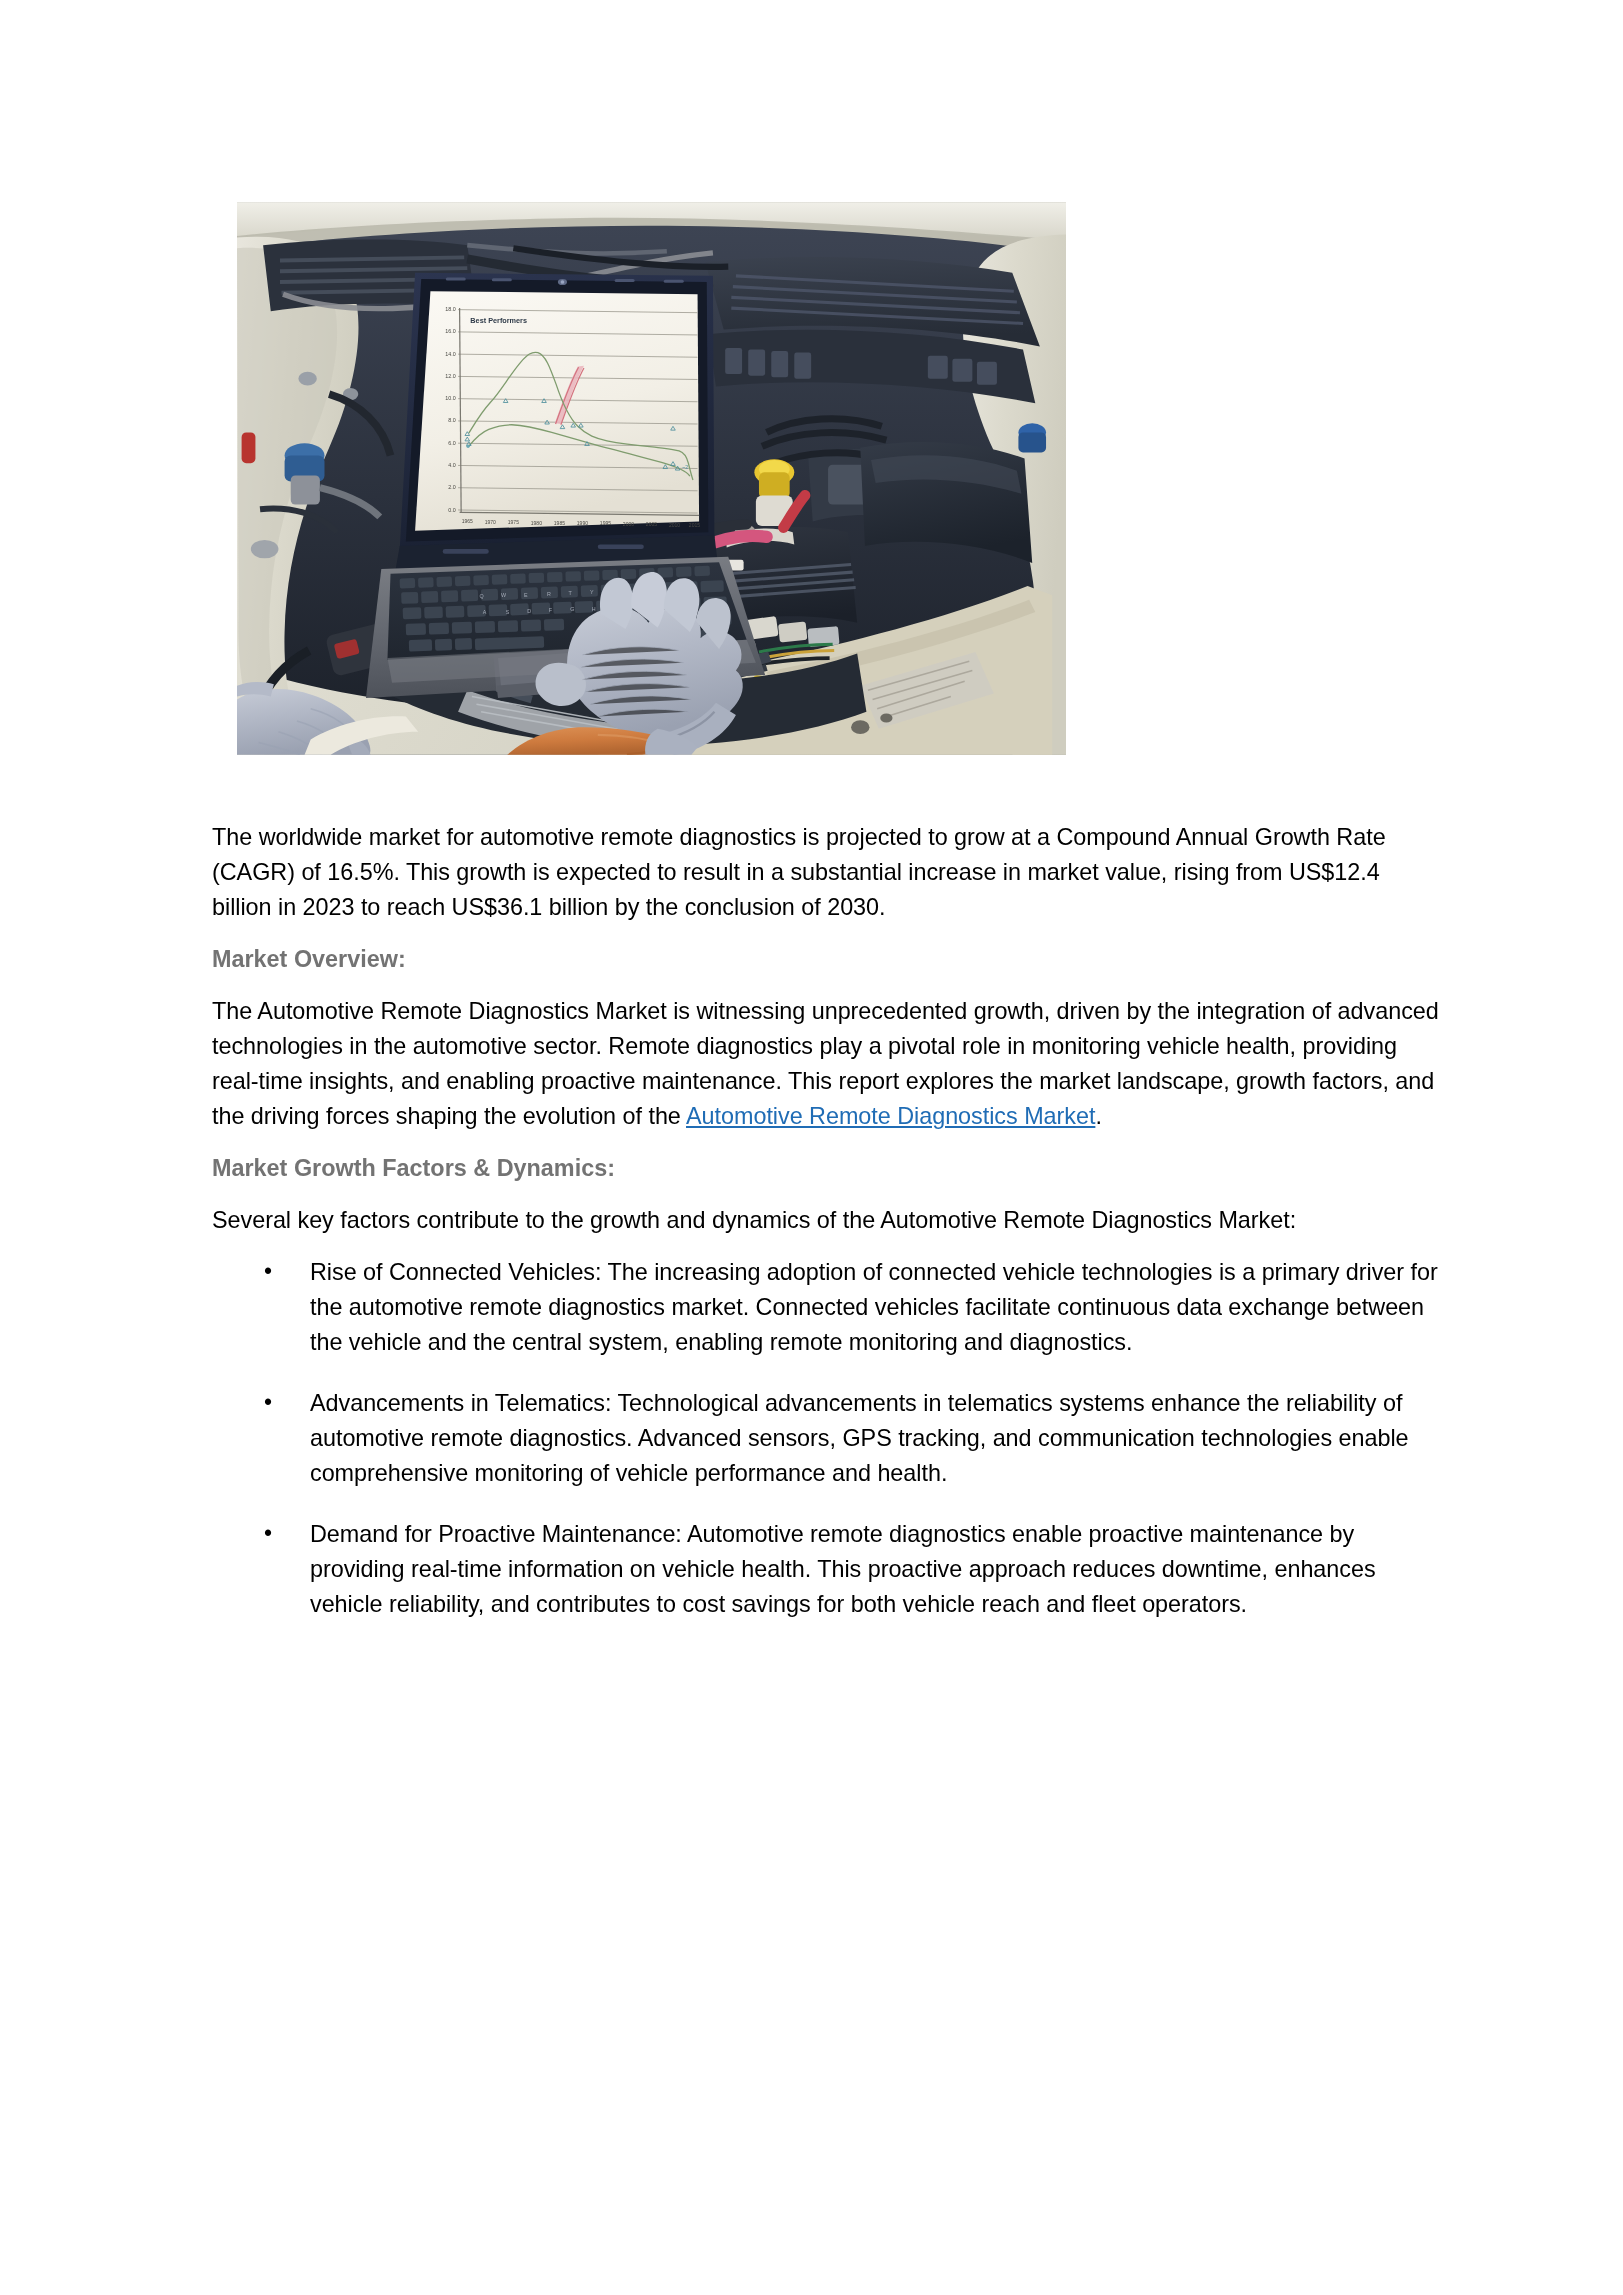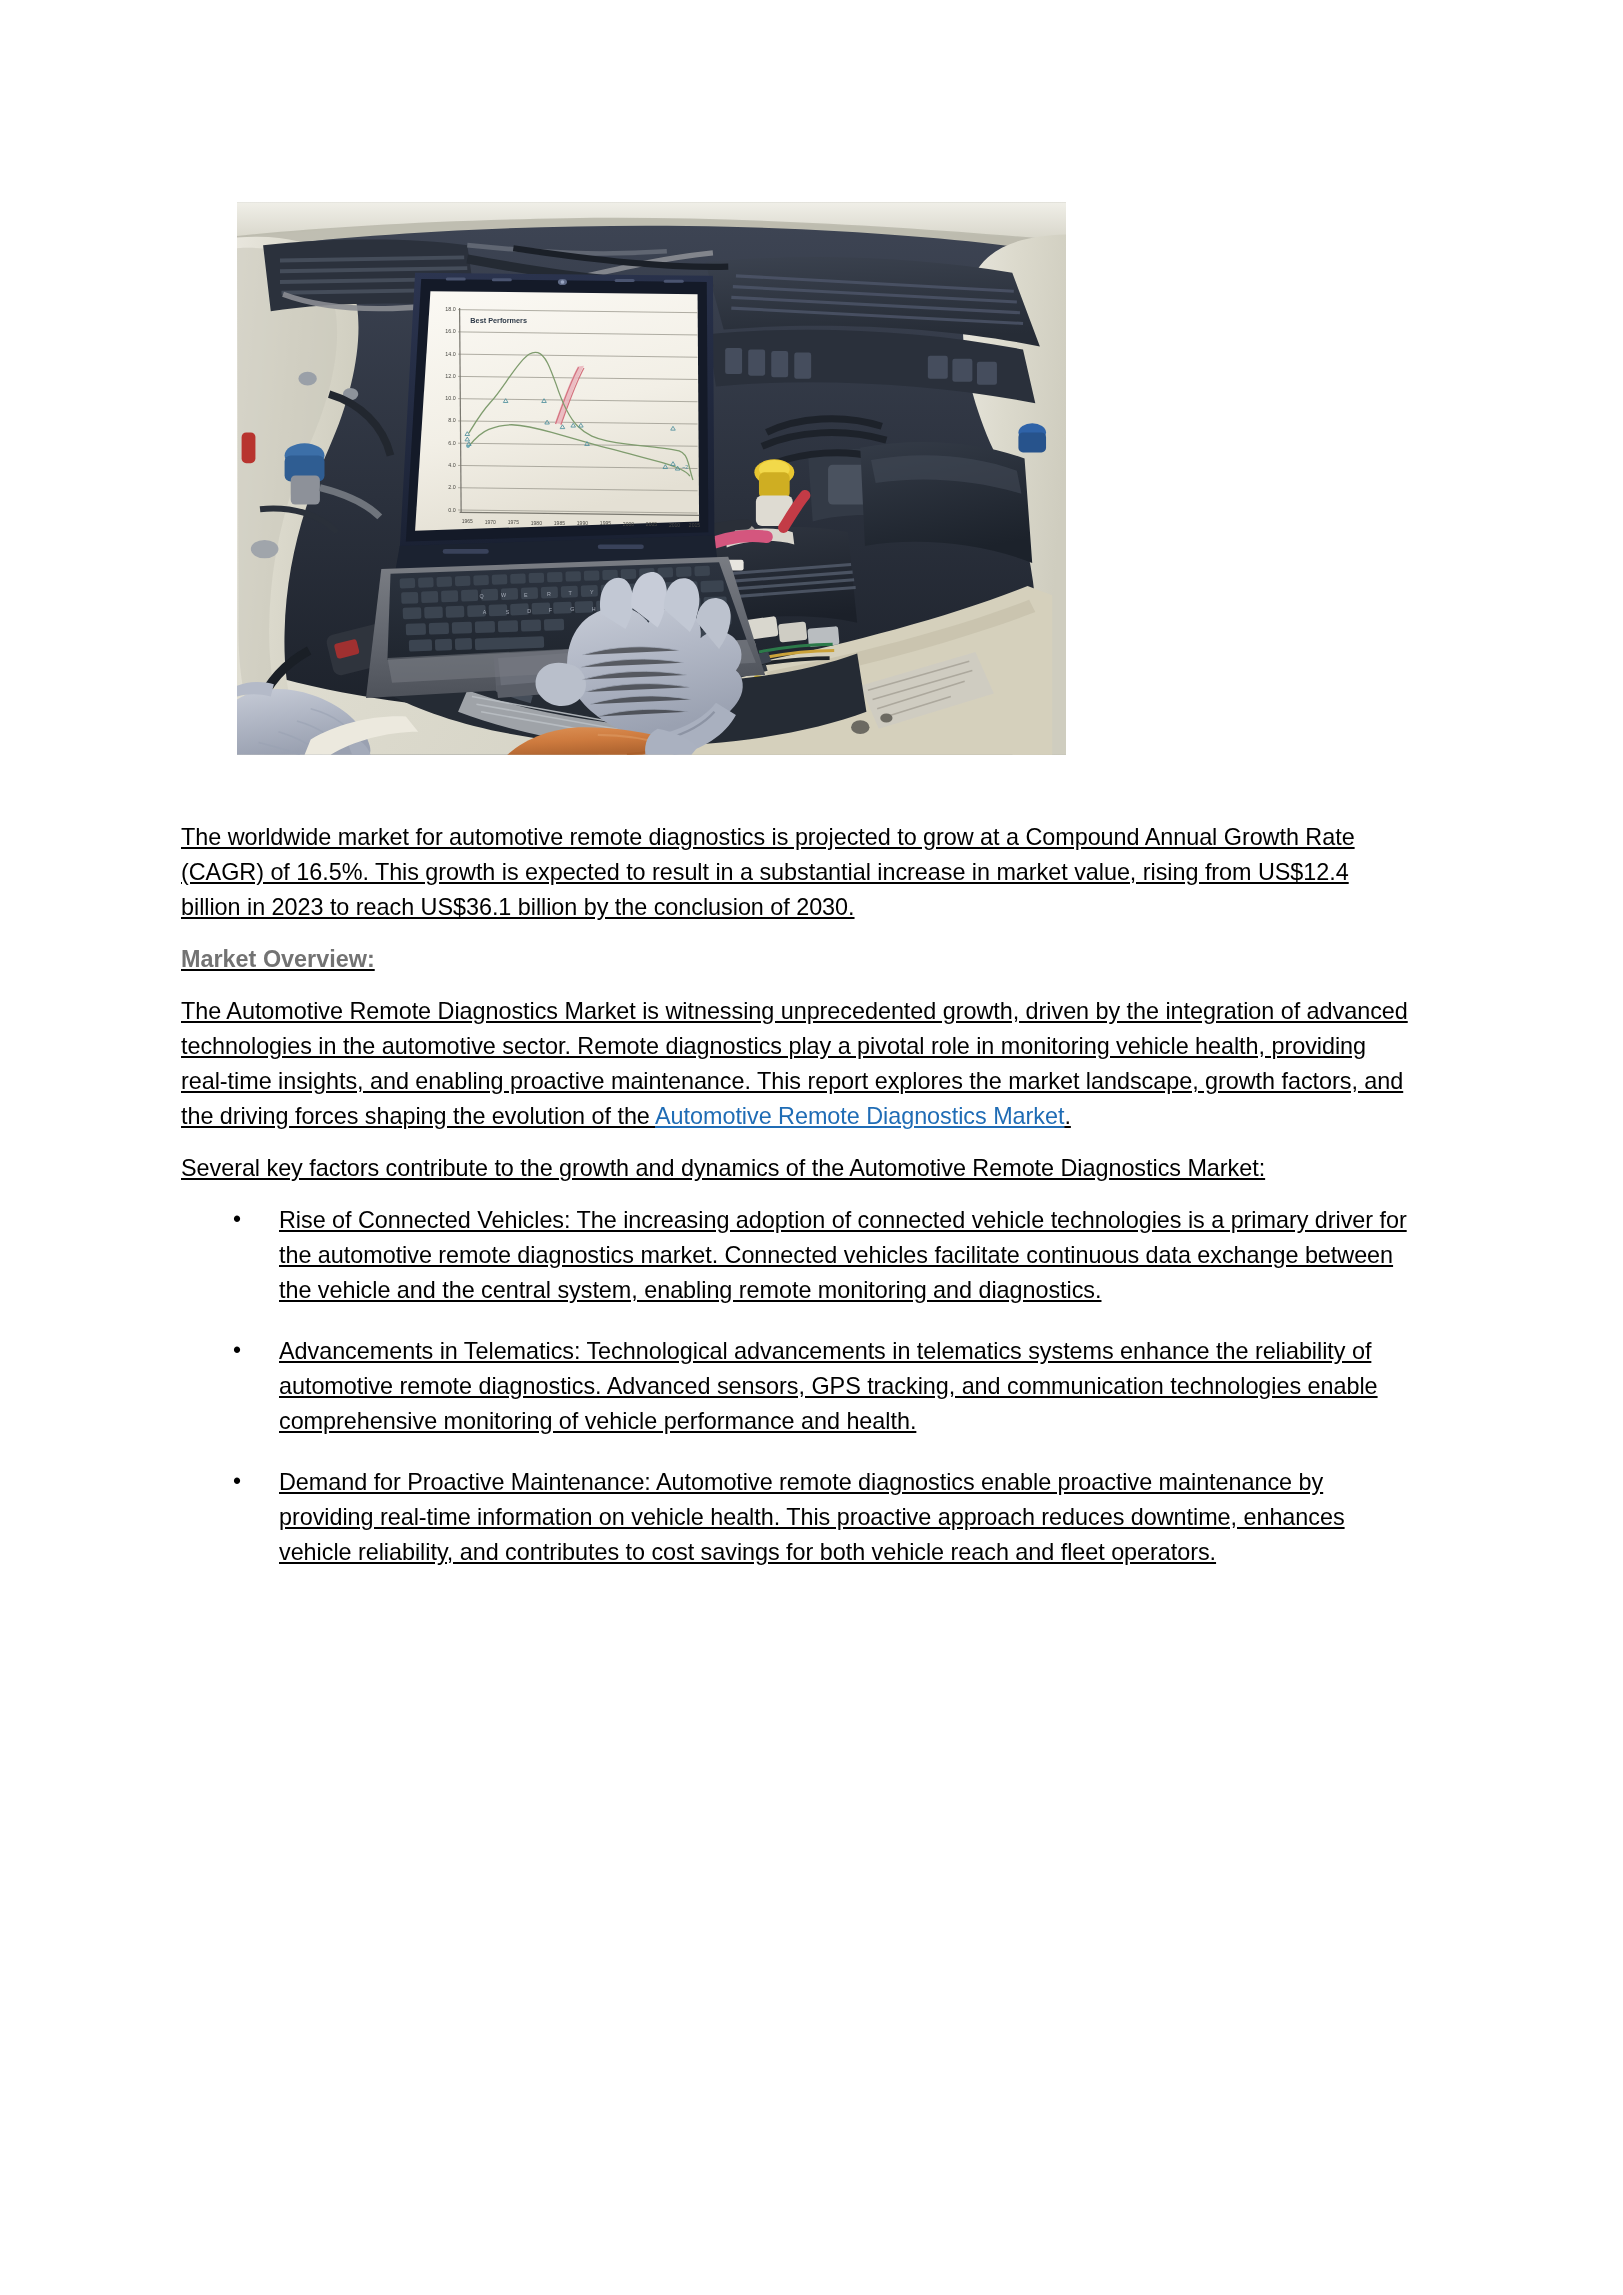--- a/index.html
+++ b/index.html
@@ -30,24 +30,23 @@
     width: 829px;
     height: 553px;
     overflow: hidden;
     background: #3a4354;
   }
   .hero-figure svg { display: block; width: 829px; height: 553px; }
 
   
   .body-col {
     position: absolute;
-    left: 181px;
+    left: 212px;
     top: 820px;
     width: 1231px;
-    text-decoration: underline;
   }
   p.para {
     margin: 0 0 17px 0;
     font-size: 23.4px;
     line-height: 35px;
     letter-spacing: -0.04px;
     color: #000000;
     text-align: left;
   }
   p.heading {
@@ -581,20 +580,21 @@
   </figure>
 
   <div class="body-col">
 
     <p class="para">The worldwide market for automotive remote diagnostics is projected to grow at a Compound Annual Growth Rate (CAGR) of 16.5%. This growth is expected to result in a substantial increase in market value, rising from US$12.4 billion in 2023 to reach US$36.1 billion by the conclusion of 2030.</p>
 
     <p class="heading">Market Overview:</p>
 
     <p class="para"><span>The Automotive Remote Diagnostics Market is witnessing unprecedented growth, driven by the integration of advanced technologies in the automotive sector. Remote diagnostics play a pivotal role in monitoring vehicle health, providing real-time insights, and enabling proactive maintenance. This report explores the market landscape, growth factors, and the driving forces shaping the evolution of the </span><a class="inline-link" href="#">Automotive Remote Diagnostics Market</a><span>.</span></p>
 
+    <p class="heading">Market Growth Factors &amp; Dynamics:</p>
 
     <p class="para">Several key factors contribute to the growth and dynamics of the Automotive Remote Diagnostics Market:</p>
 
     <ul class="bullets">
       <li>
           <span class="bullet-inner">Rise of Connected Vehicles: The increasing adoption of connected vehicle technologies is a primary driver for the automotive remote diagnostics market. Connected vehicles facilitate continuous data exchange between the vehicle and the central system, enabling remote monitoring and diagnostics.</span>
         </li>
       <li>
           <span class="bullet-inner">Advancements in Telematics: Technological advancements in telematics systems enhance the reliability of automotive remote diagnostics. Advanced sensors, GPS tracking, and communication technologies enable comprehensive monitoring of vehicle performance and health.</span>
         </li>

